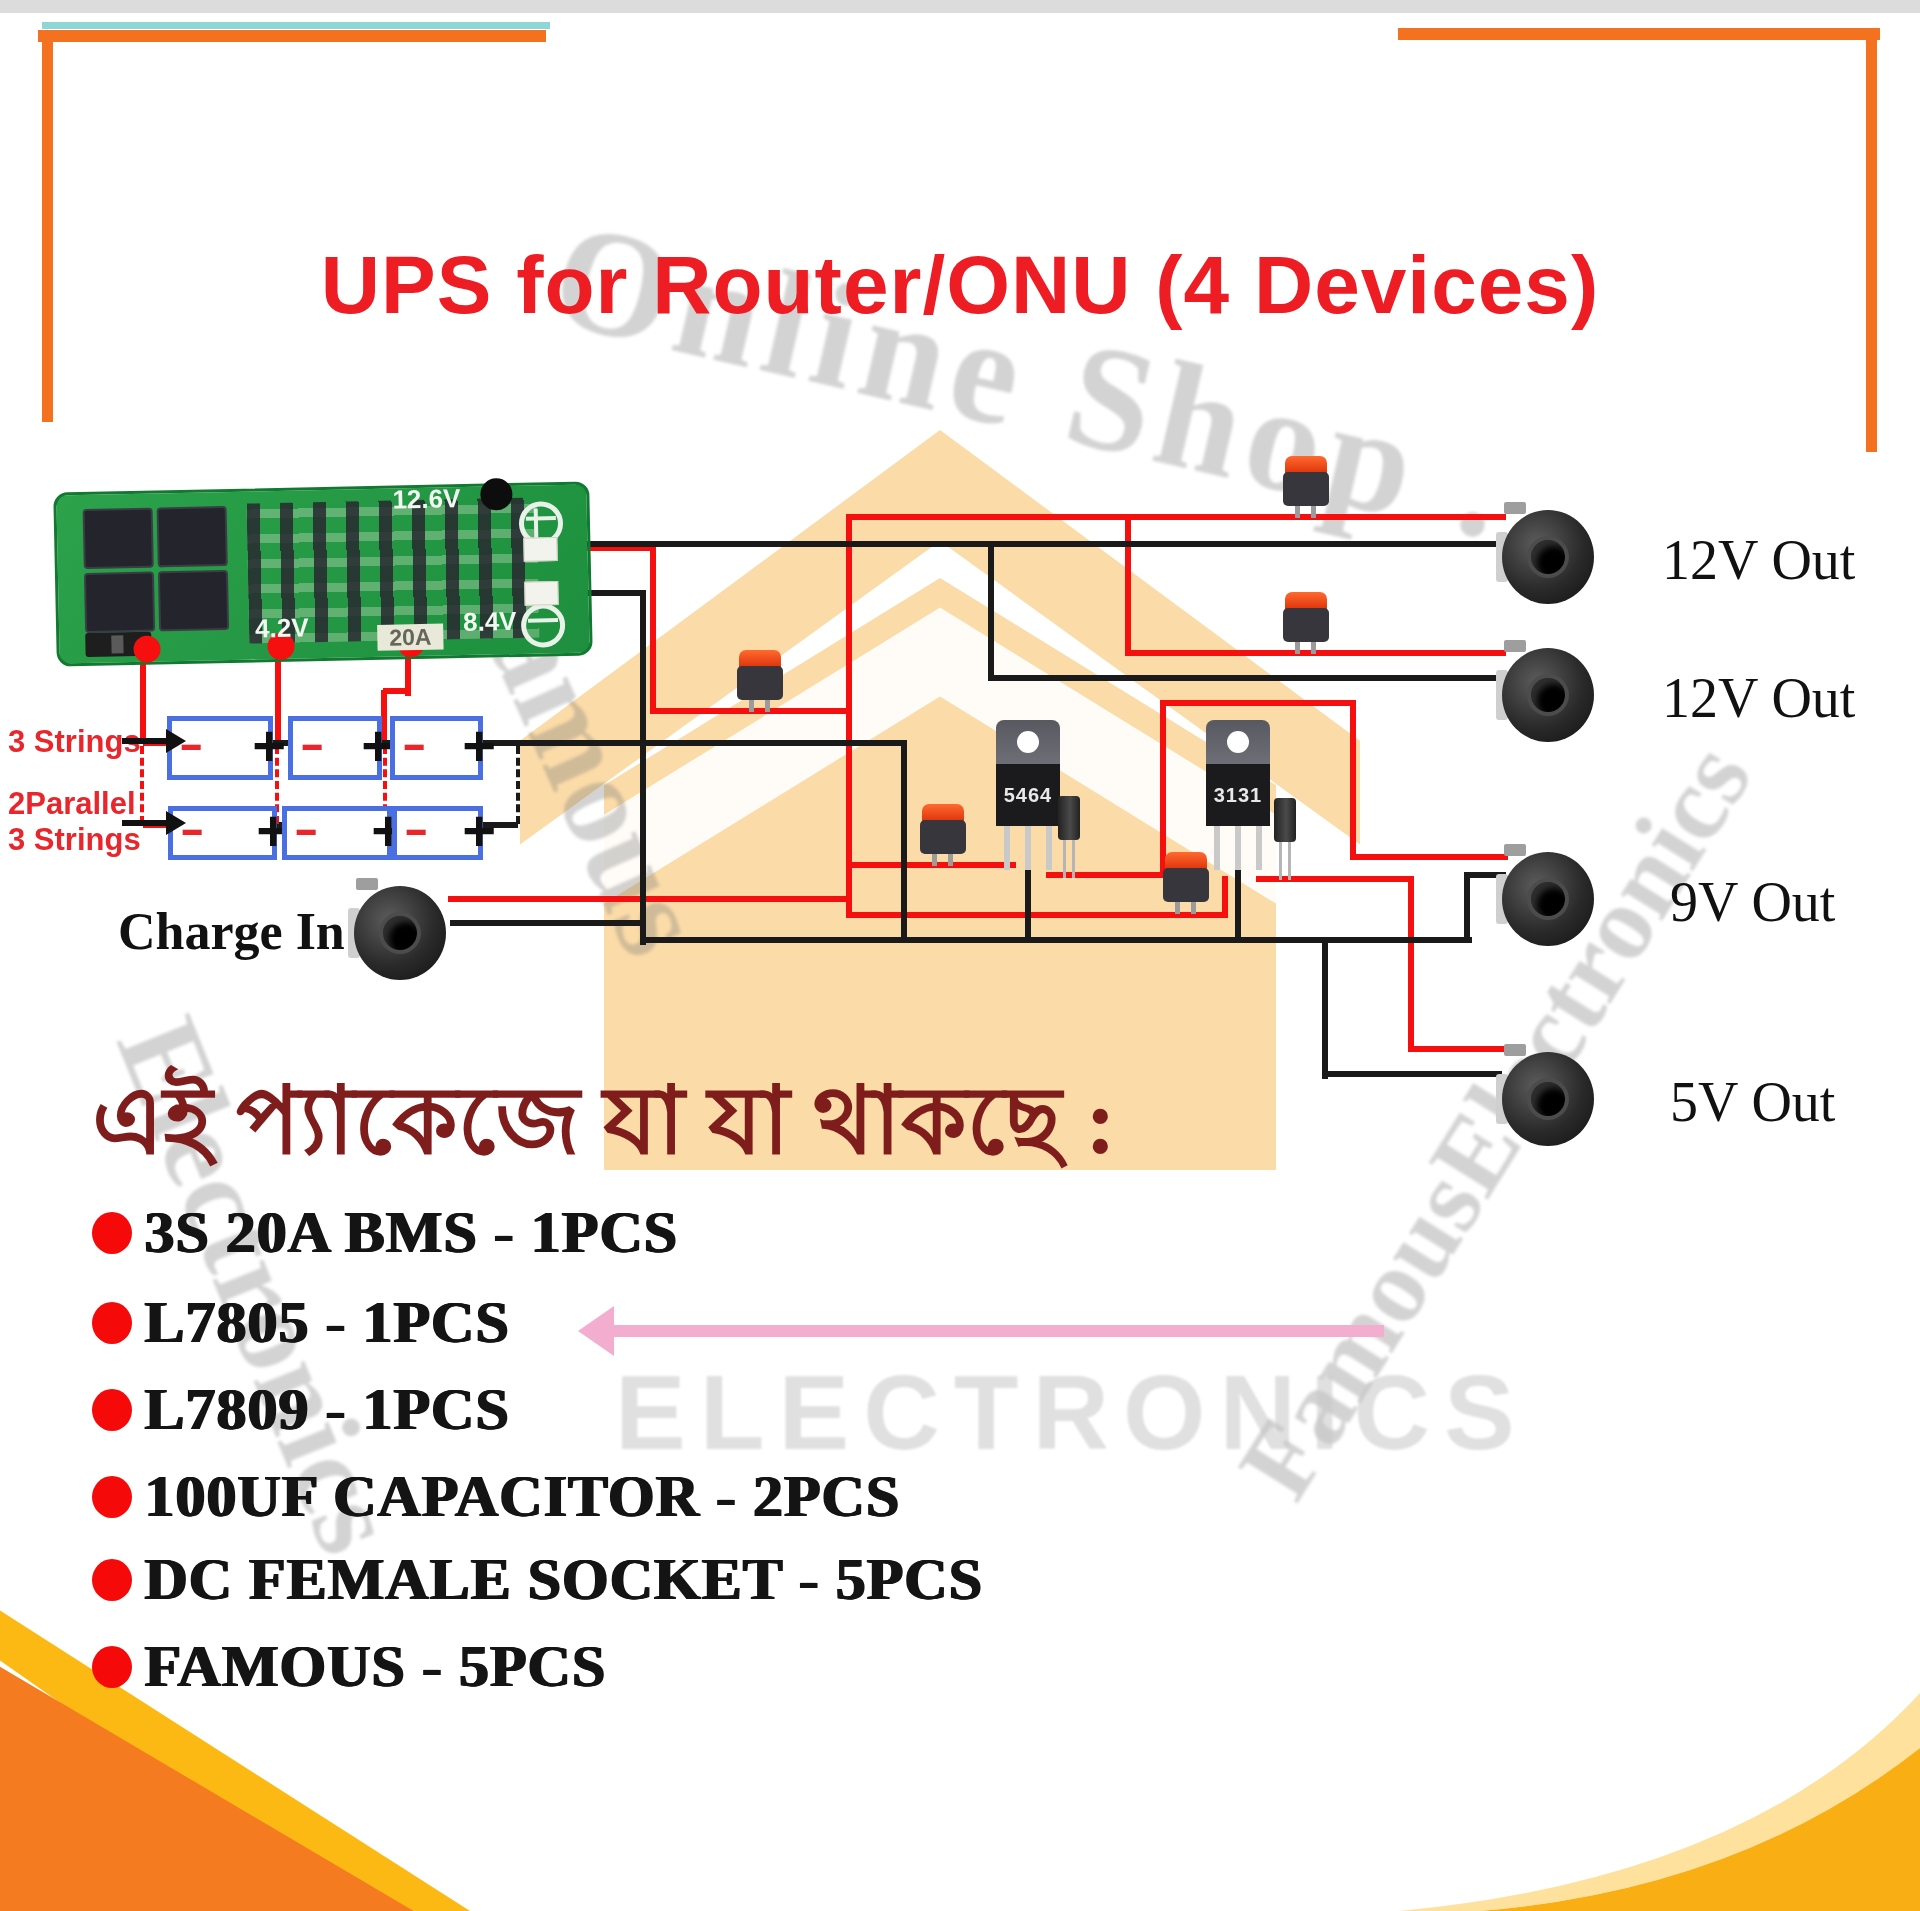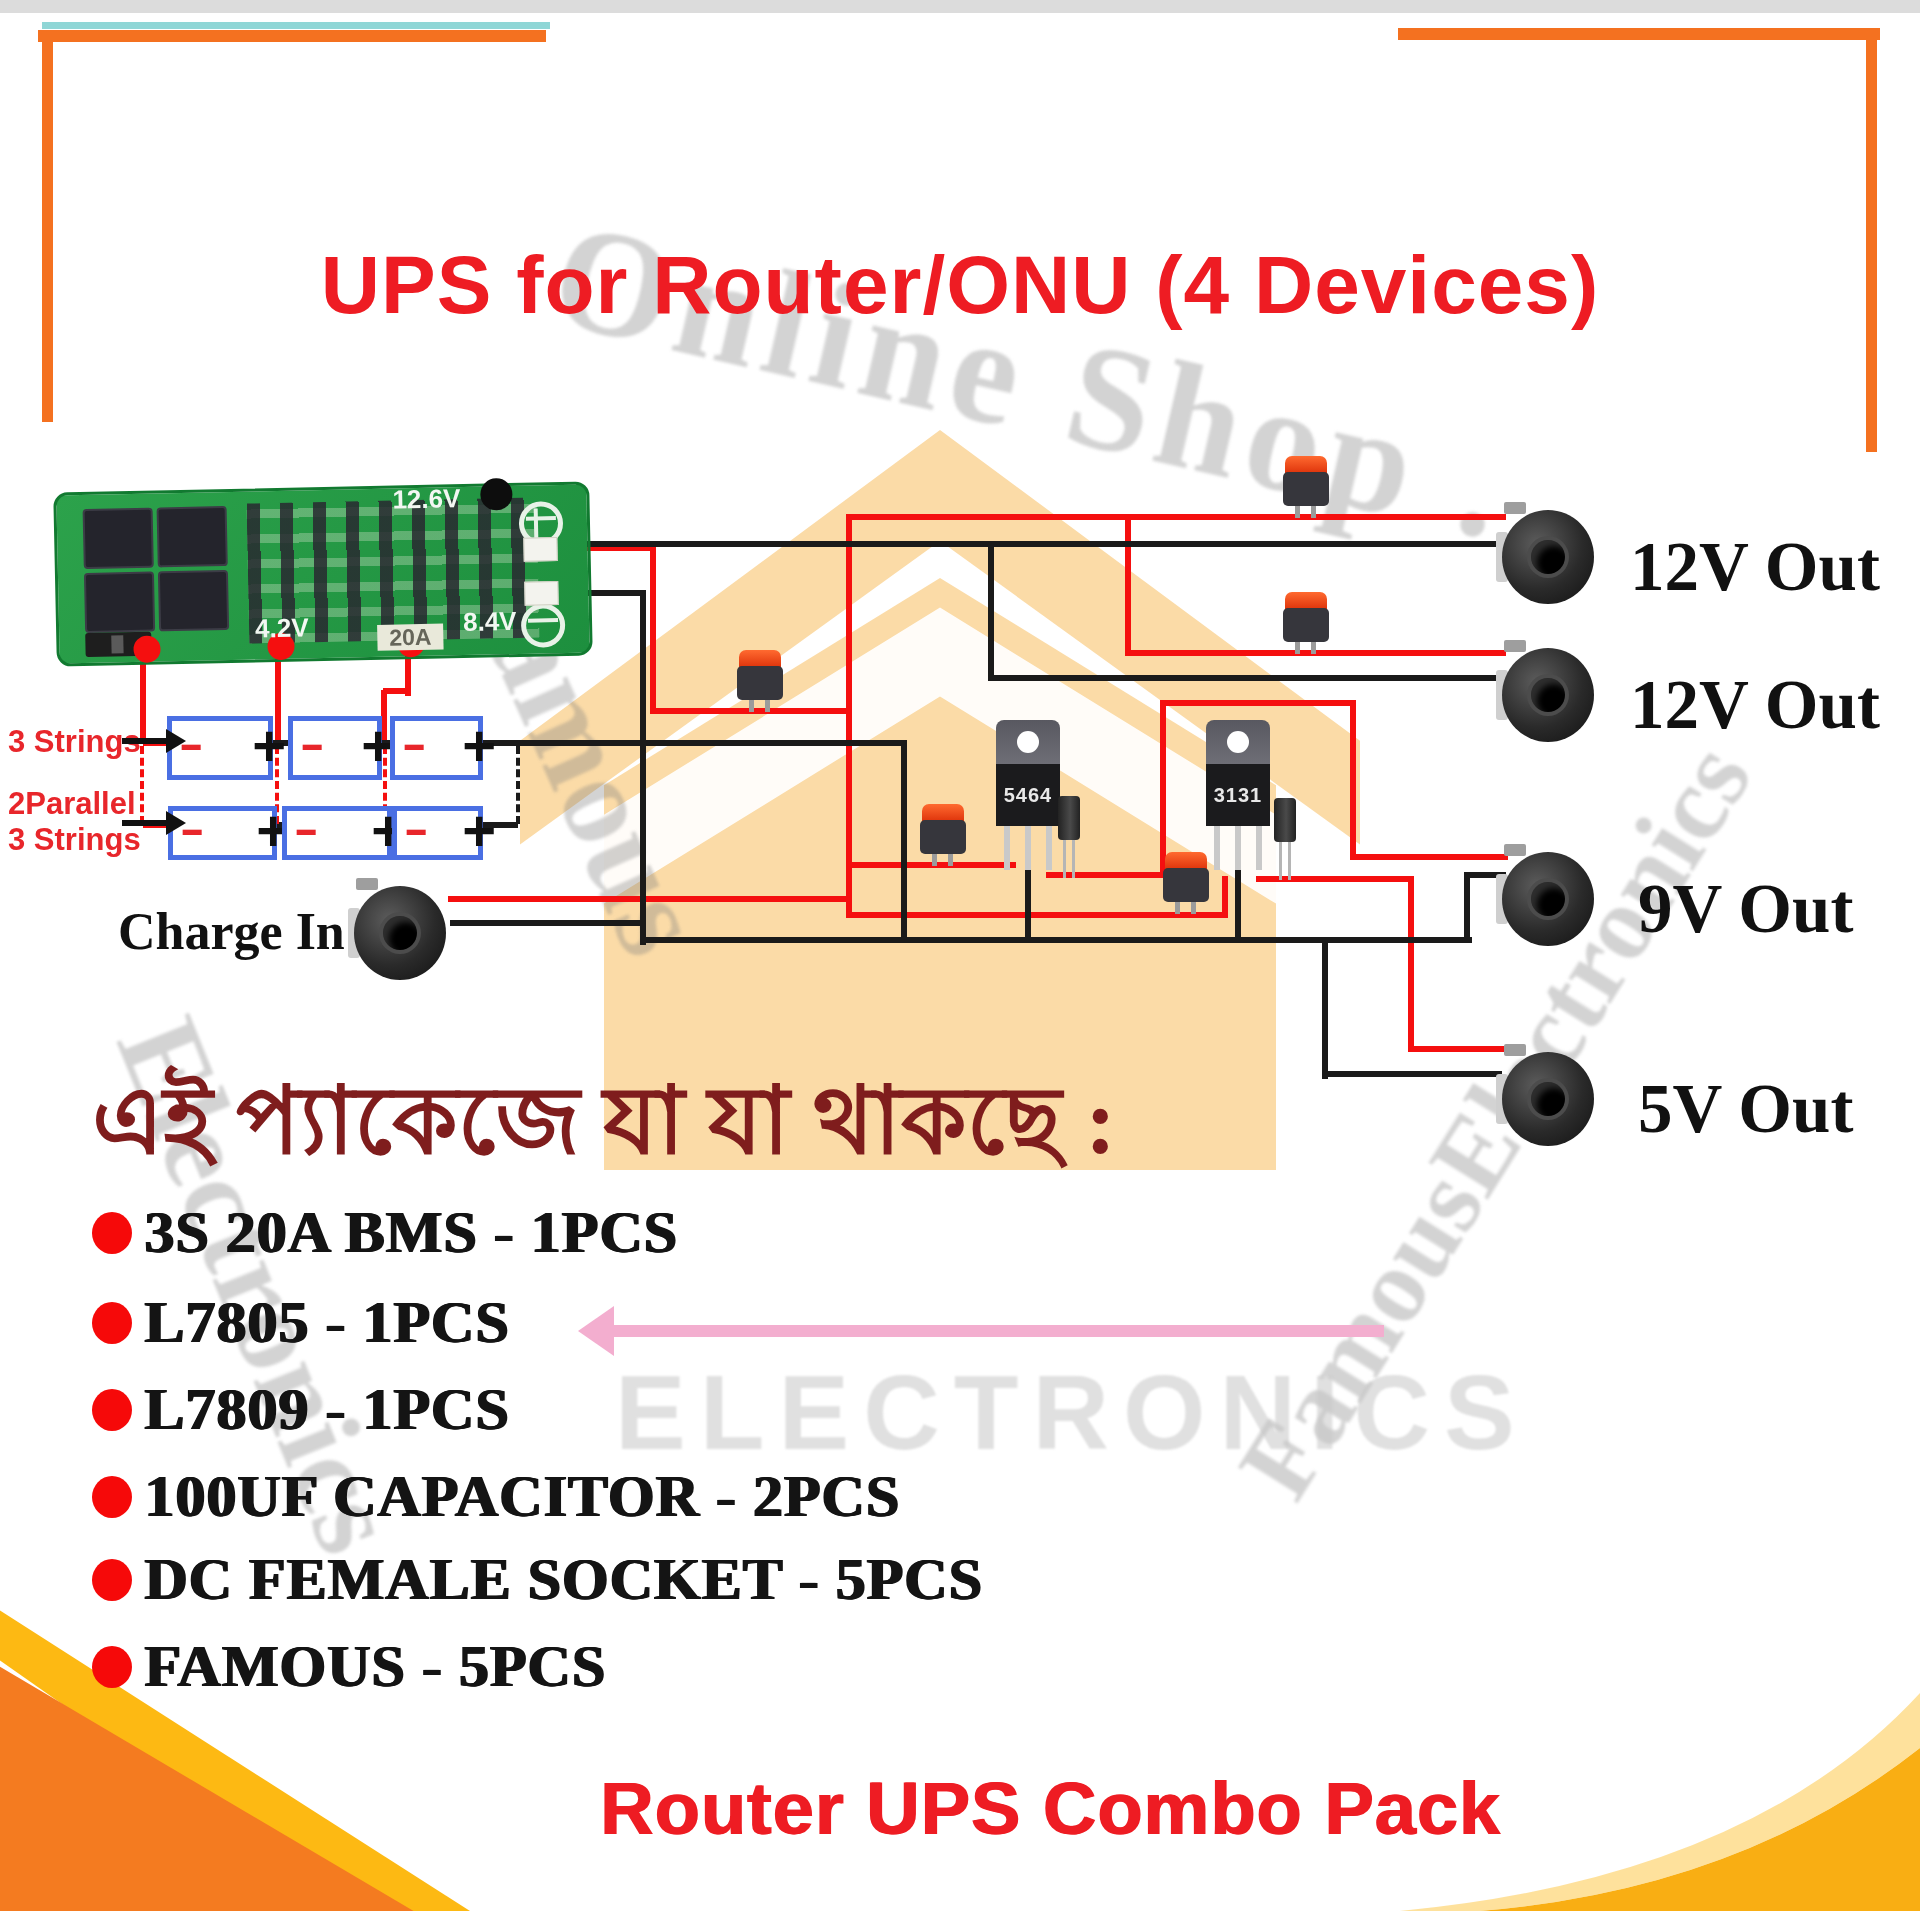--- a/index.html
+++ b/index.html
@@ -91,22 +91,22 @@
        background:linear-gradient(90deg,#222,#4a4a4a 55%,#222);}
   .cap-leg{position:absolute;top:44px;width:3px;height:38px;background:#b5b5b5;}
   .cap-leg.l1{left:5px;} .cap-leg.l2{left:14px;}
   .sock{position:absolute;width:100px;height:100px;z-index:3;}
   .sock-flange{position:absolute;left:6px;top:2px;width:92px;height:94px;border-radius:50%;
        background:radial-gradient(circle at 38% 36%,#5c5c5c,#2a2a2a 55%,#101010);}
   .sock-hole{position:absolute;left:29px;top:30px;width:34px;height:34px;border-radius:50%;background:#000;
        box-shadow:0 0 0 4px #4c4c4c, inset 6px 6px 6px rgba(255,255,255,.18);}
   .sock-nut{position:absolute;left:0;top:24px;width:12px;height:50px;background:#cfcfcf;border-radius:3px;}
   .sock-tab{position:absolute;left:8px;top:-6px;width:22px;height:12px;background:#9e9e9e;border-radius:2px;}
-  .outlbl{position:absolute;z-index:4;font-family:"Liberation Serif",serif;font-weight:700;
-       font-size:69px;color:#111;white-space:nowrap;}
+  .outlbl{position:absolute;z-index:4;font-family:"Liberation Serif",serif;font-weight:400;
+       font-size:56px;color:#111;white-space:nowrap;margin-left:32px;}
   .chargein{position:absolute;left:118px;top:902px;z-index:4;font-family:"Liberation Serif",serif;
        font-weight:700;font-size:52px;color:#111;}
   
   .heading-bn{position:absolute;left:92px;top:1048px;z-index:4;font-family:"Liberation Serif",serif;
        font-weight:700;font-size:94px;color:#7f1d1d;white-space:nowrap;}
   .li{position:absolute;left:92px;height:70px;z-index:4;}
   .li .dot{position:absolute;left:0;top:14px;width:40px;height:42px;border-radius:50%;background:#f60909;}
   .li .li-t{position:absolute;left:52px;top:0;font-family:"Liberation Serif",serif;font-weight:700;
        font-size:60px;color:#141414;letter-spacing:1px;white-space:nowrap;
        text-shadow:1.4px 0 0 #141414, -0.6px 0 0 #141414;}
@@ -373,21 +373,20 @@
   </div>
   <div class="li" style="top:1545px;">
     <span class="dot"></span>
     <span class="li-t">DC FEMALE SOCKET - 5PCS</span>
   </div>
   <div class="li" style="top:1632px;">
     <span class="dot"></span>
     <span class="li-t">FAMOUS - 5PCS</span>
   </div>
 
-  <div class="footer">Router UPS Combo Pack</div>
 
   <div class="swooshBL">
     <div class="yel"></div>
     <div class="org"></div>
   </div>
   <div class="swooshBR">
     <svg width="770" height="313" viewBox="0 0 770 313">
       <path d="M770,313 L330,313 Q590,292 770,150 Z" fill="#f9ae13"></path>
       <path d="M770,150 Q590,292 330,313 L250,313 Q600,280 770,95 Z" fill="#fdc94a" opacity="0.55"></path>
     </svg>

